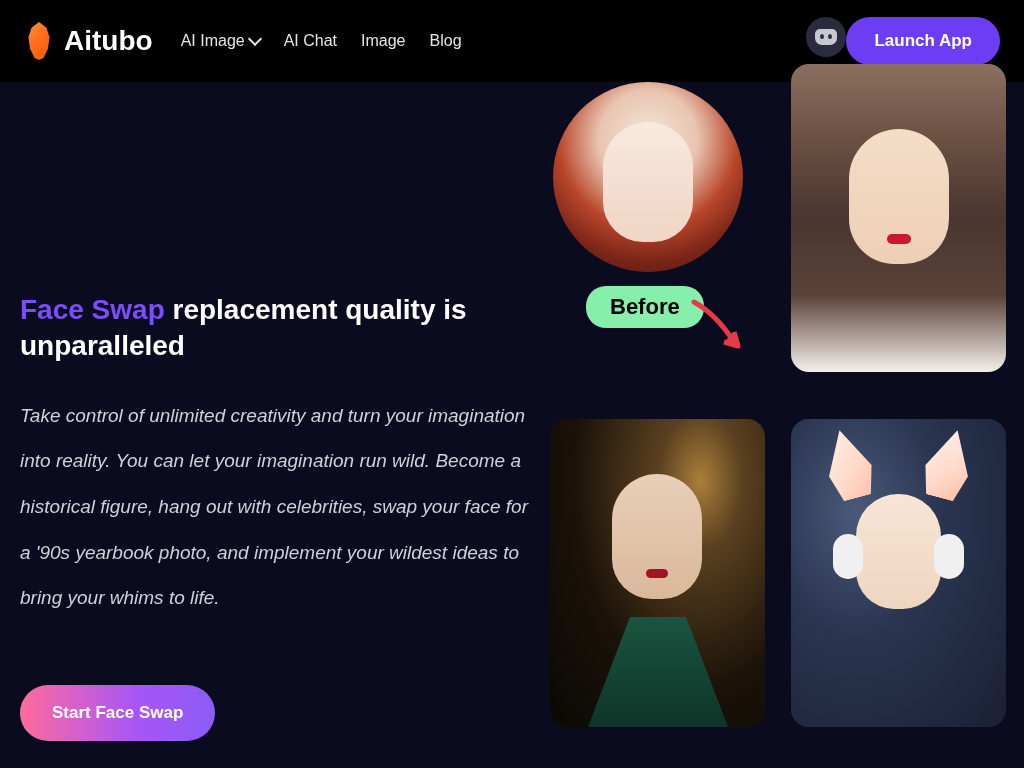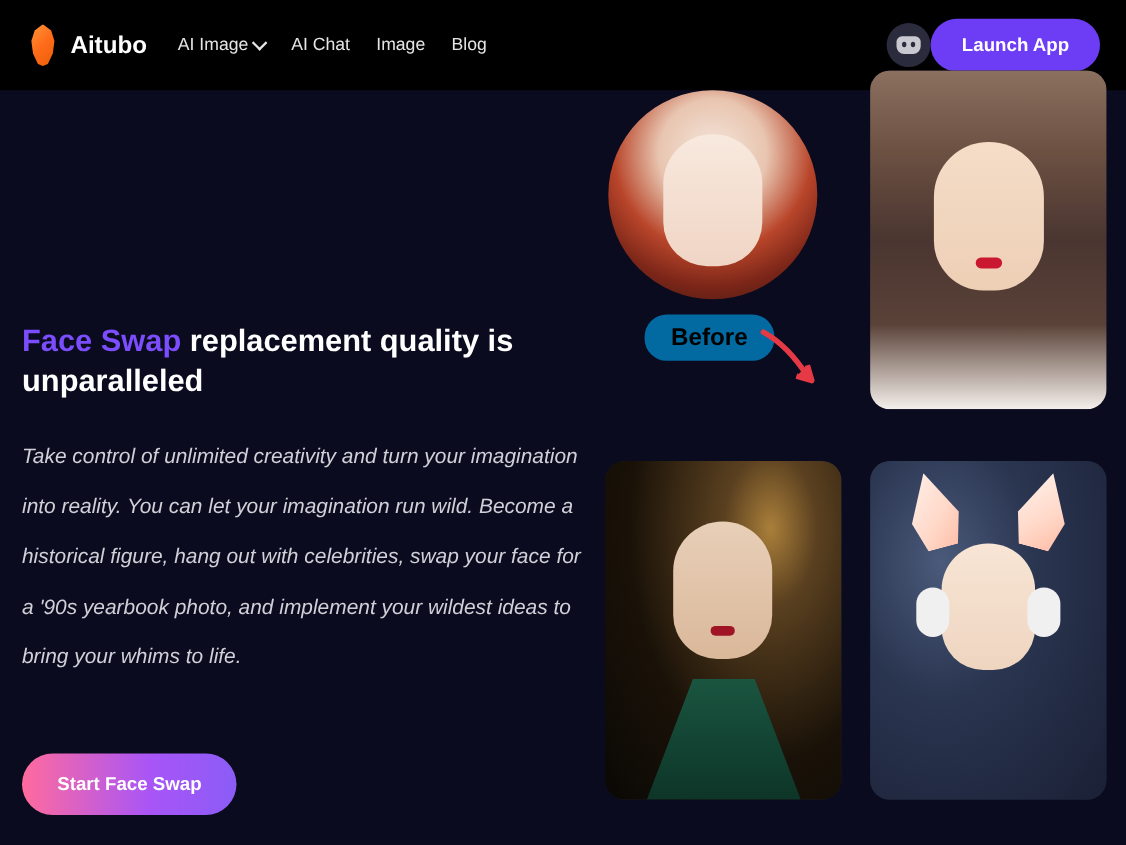--- a/index.html
+++ b/index.html
@@ -33,21 +33,21 @@
   gap: 10px;
 }
 .logo-icon {
   width: 30px;
   height: 38px;
   background: linear-gradient(135deg, #ff9a3c 0%, #ff6b1a 50%, #e85d04 100%);
   clip-path: polygon(50% 0%, 75% 15%, 85% 40%, 80% 70%, 65% 95%, 50% 100%, 35% 95%, 20% 70%, 15% 40%, 25% 15%);
   position: relative;
 }
 .logo-text {
-  font-size: 22px;
+  font-size: 28px;
   font-weight: 700;
   color: #fff;
 }
 .nav {
   display: flex;
   align-items: flex-start;
   gap: 24px;
 }
 .nav-item {
   color: #e5e5e5;
@@ -61,21 +61,20 @@
 .chevron {
   width: 10px;
   height: 10px;
   border-right: 2px solid #e5e5e5;
   border-bottom: 2px solid #e5e5e5;
   transform: rotate(45deg);
   margin-top: -4px;
 }
 .header-right {
   display: flex;
-  align-items: center;
 }
 .discord-btn {
   width: 40px;
   height: 40px;
   border-radius: 50%;
   background: #2a2b3d;
   display: flex;
   align-items: center;
   justify-content: center;
   cursor: pointer;
@@ -178,21 +177,21 @@
 .face-shape {
   position: absolute;
   width: 90px;
   height: 120px;
   background: linear-gradient(180deg, #f8e9de 0%, #f0d5c5 100%);
   border-radius: 45px 45px 40px 40px;
   left: 50px;
   top: 40px;
 }
 .before-label {
-  background: #0369a1;
+  background: #86efac;
   color: #000;
   font-size: 22px;
   font-weight: 700;
   padding: 8px 24px;
   border-radius: 20px;
   display: inline-block;
   margin-top: 14px;
   margin-left: 48px;
 }
 .arrow {

